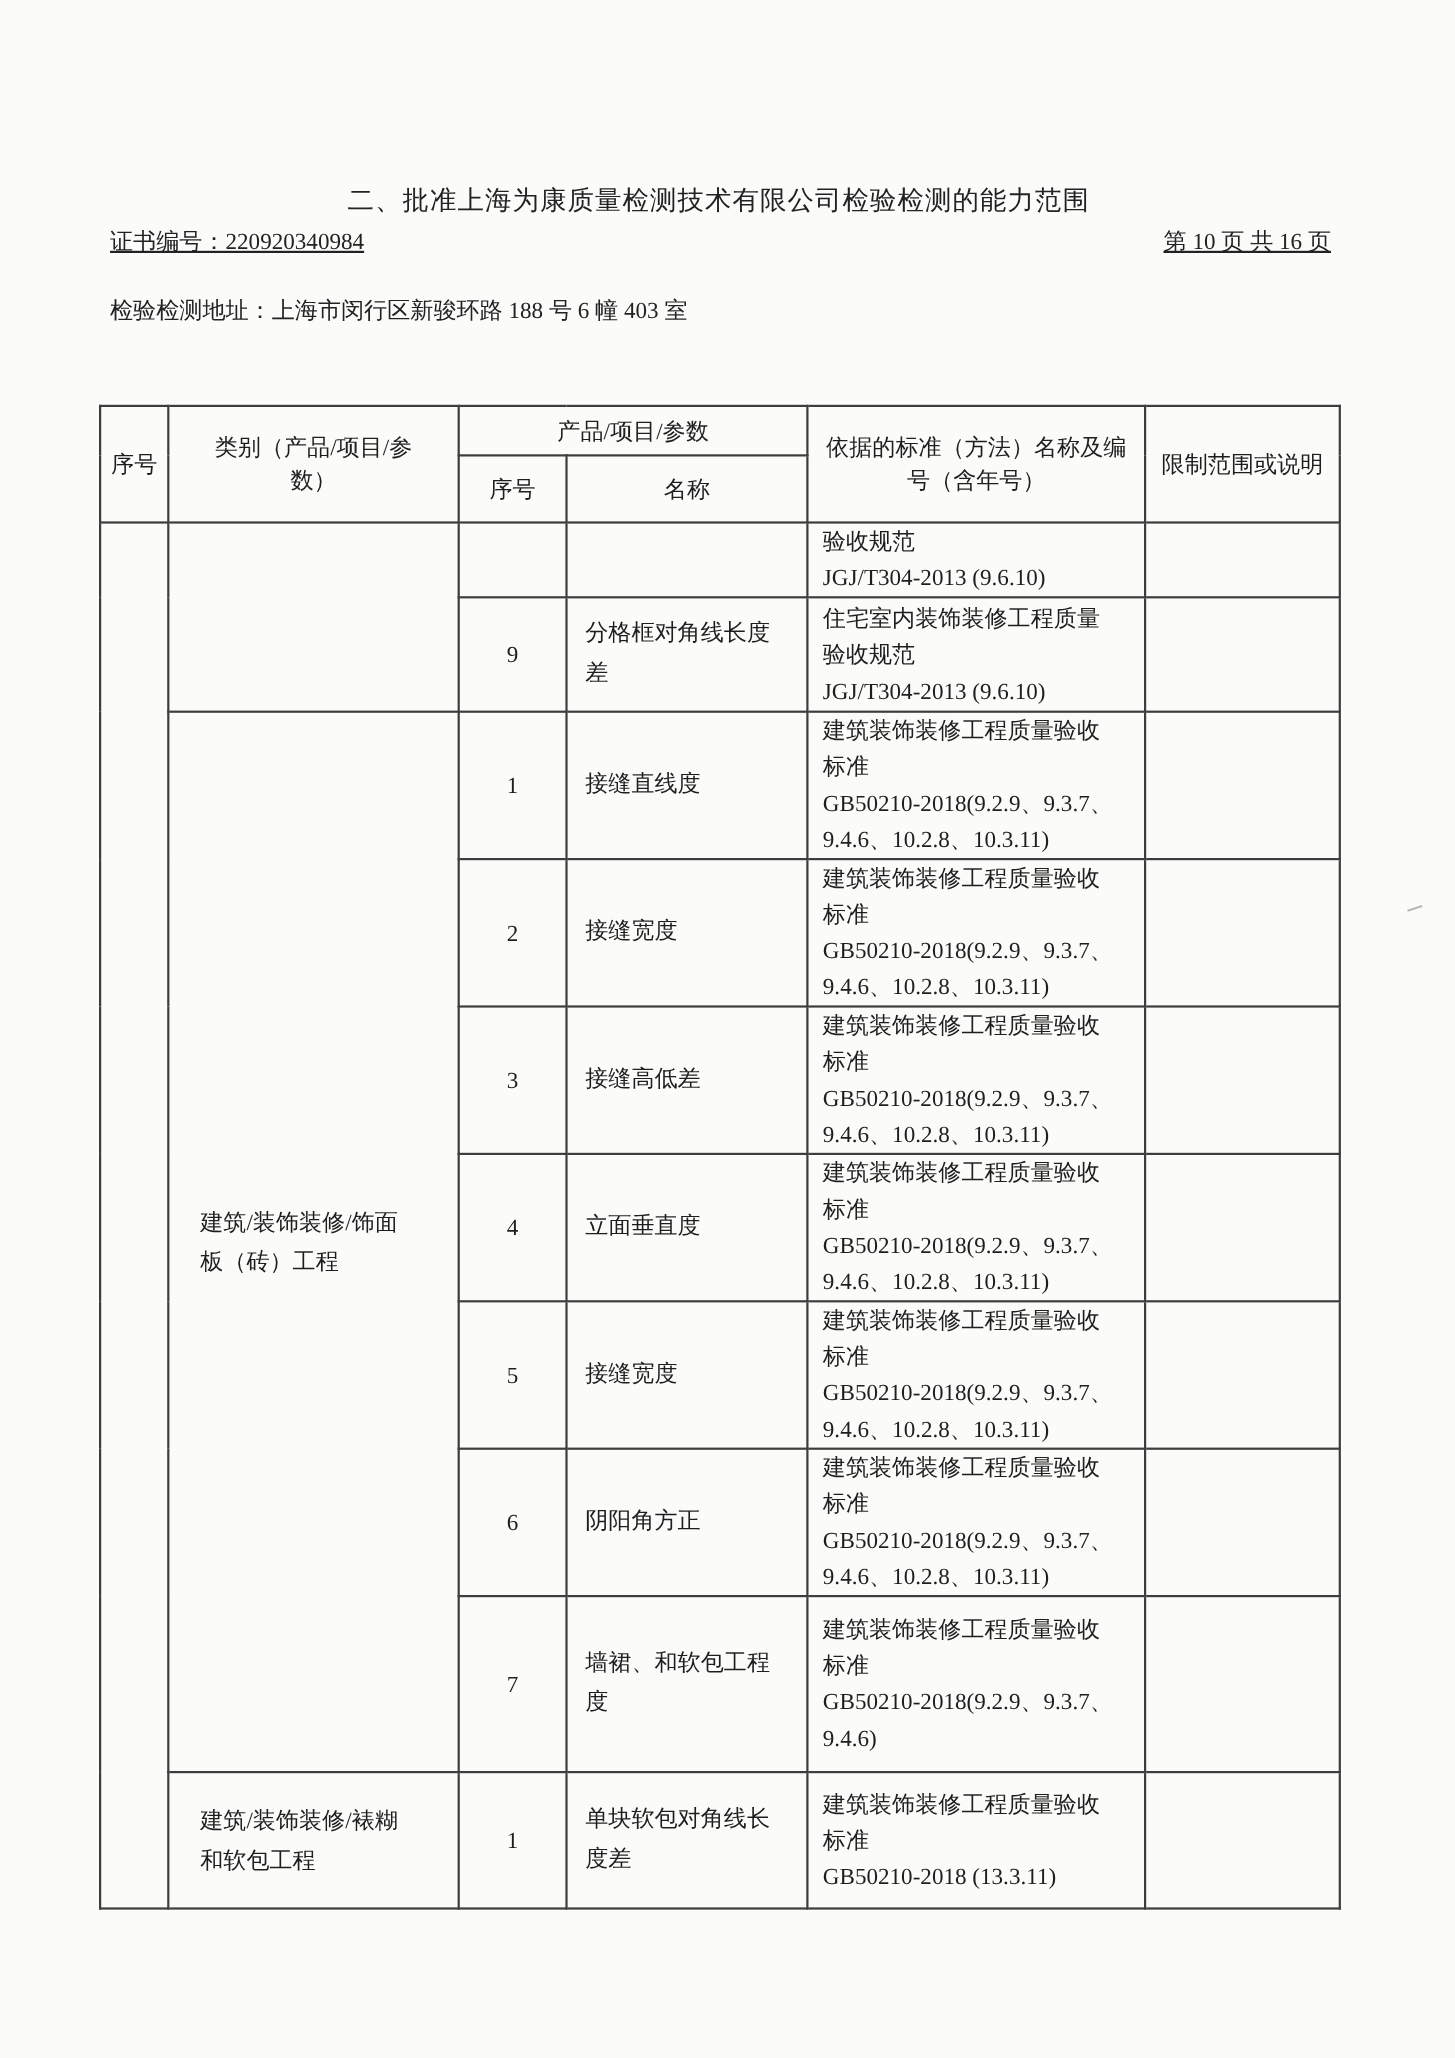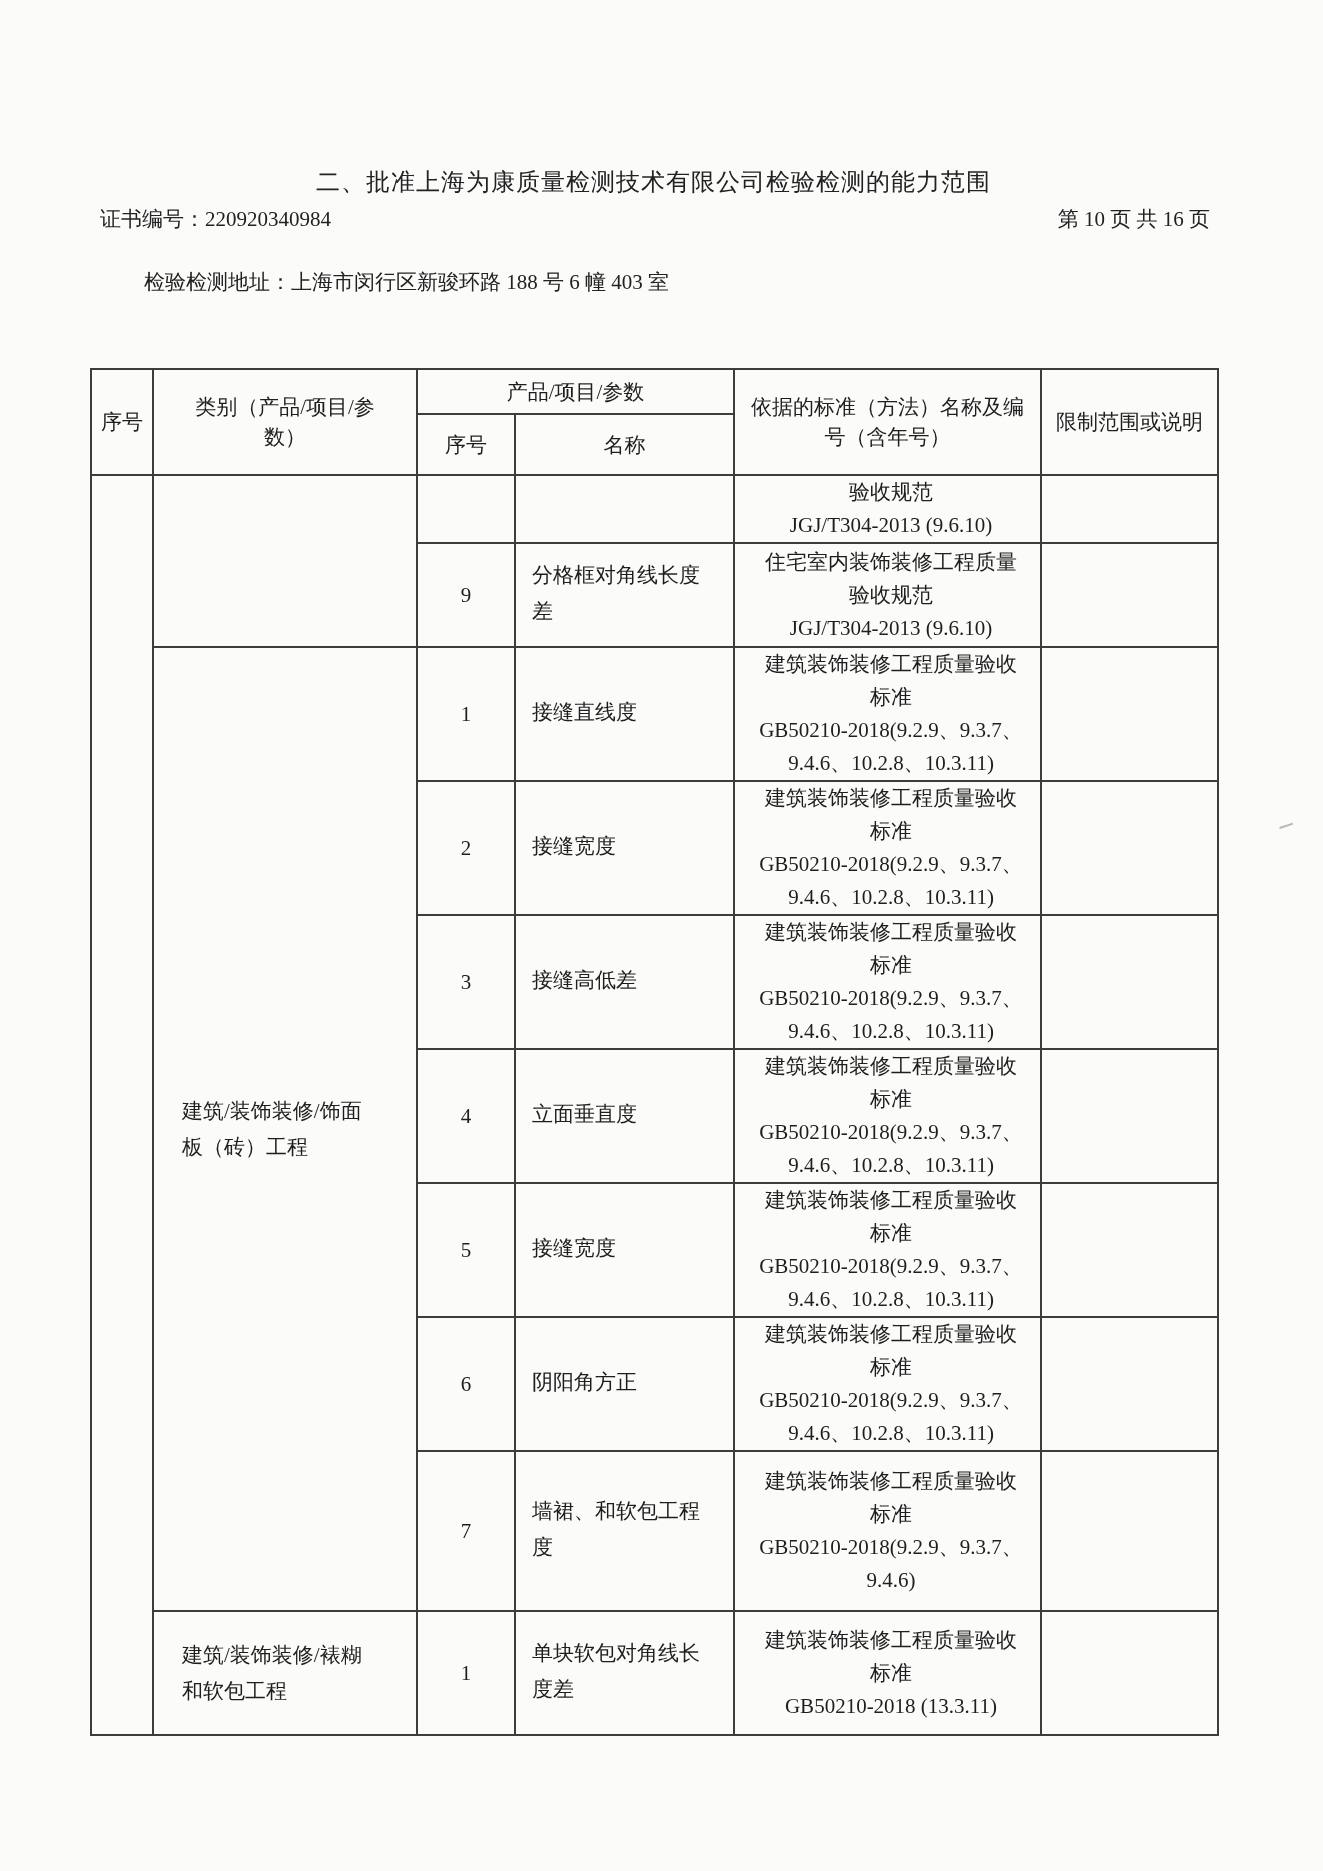--- a/index.html
+++ b/index.html
@@ -12,25 +12,25 @@
   }
   .page-title{
     position:absolute;top:150px;left:90px;width:1127px;
     text-align:center;font-size:24px;letter-spacing:1px;color:#222;
     white-space:nowrap;
     margin-top:16px;
   }
   .meta-row{
     position:absolute;top:205px;left:100px;width:1110px;
     display:flex;justify-content:space-between;align-items:baseline;
-    font-size:21px;color:#222;
+    font-size:21px;color:#222;text-decoration:underline;
   }
   .address-line{
     position:absolute;top:268px;left:100px;
-    font-size:21px;color:#222;margin-left:44px;
+    font-size:21px;color:#222;
   }
   table.cap-table{
     position:absolute;top:368px;left:90px;
     border-collapse:collapse;table-layout:fixed;width:1127px;
     font-size:21px;color:#1e1e1e;
   }
   .cap-table th,.cap-table td{
     border:2px solid #3d3d3d;
     vertical-align:middle;
     padding:0;
@@ -50,21 +50,21 @@
   td.seq-cell{text-align:center;}
   td.cat-cell{
     text-align:left;padding:0 10px 0 28px;line-height:36px;
     white-space:pre-line;vertical-align:middle;
   }
   td.name-cell{
     text-align:left;padding:0 8px 4px 16px;line-height:36px;
     white-space:pre-line;
   }
   td.std-cell{
-    text-align:center;padding:0 6px 0 13px;line-height:33px;
+    text-align:left;padding:0 6px 0 13px;line-height:33px;
     white-space:pre-line;
   }
   td.limit-cell{}
   .scan-artifact{
     position:absolute;top:817px;left:1278px;width:14px;height:8px;
     border-bottom:2px solid #9a9a9a;transform:rotate(-18deg);opacity:.7;
   }
 </style>
 </head>
 <body>

